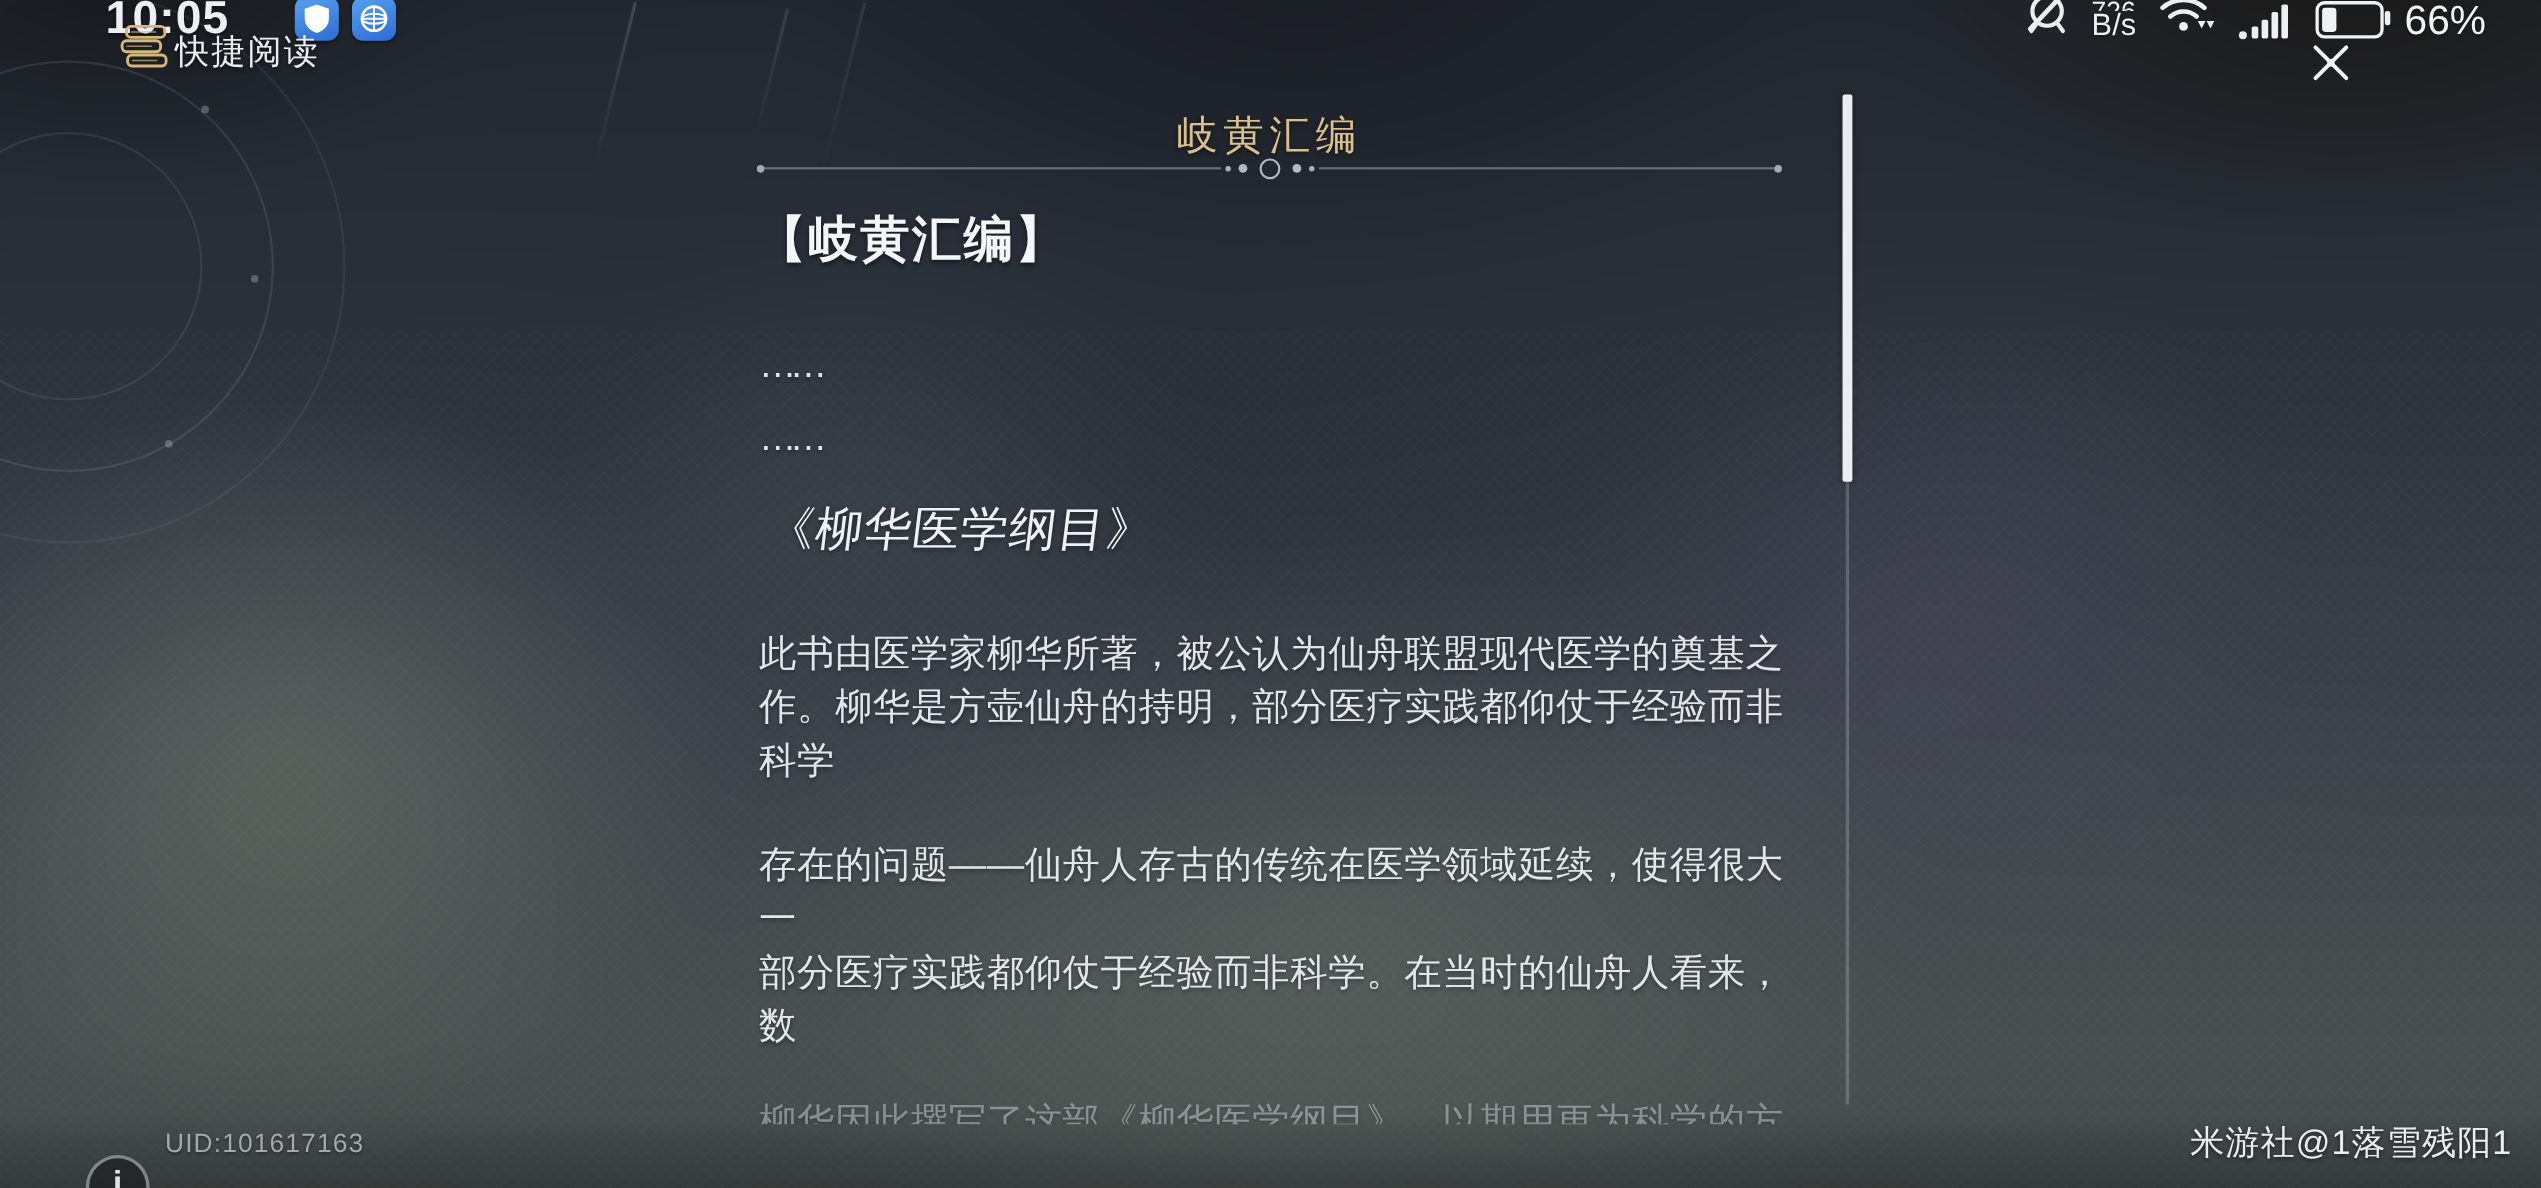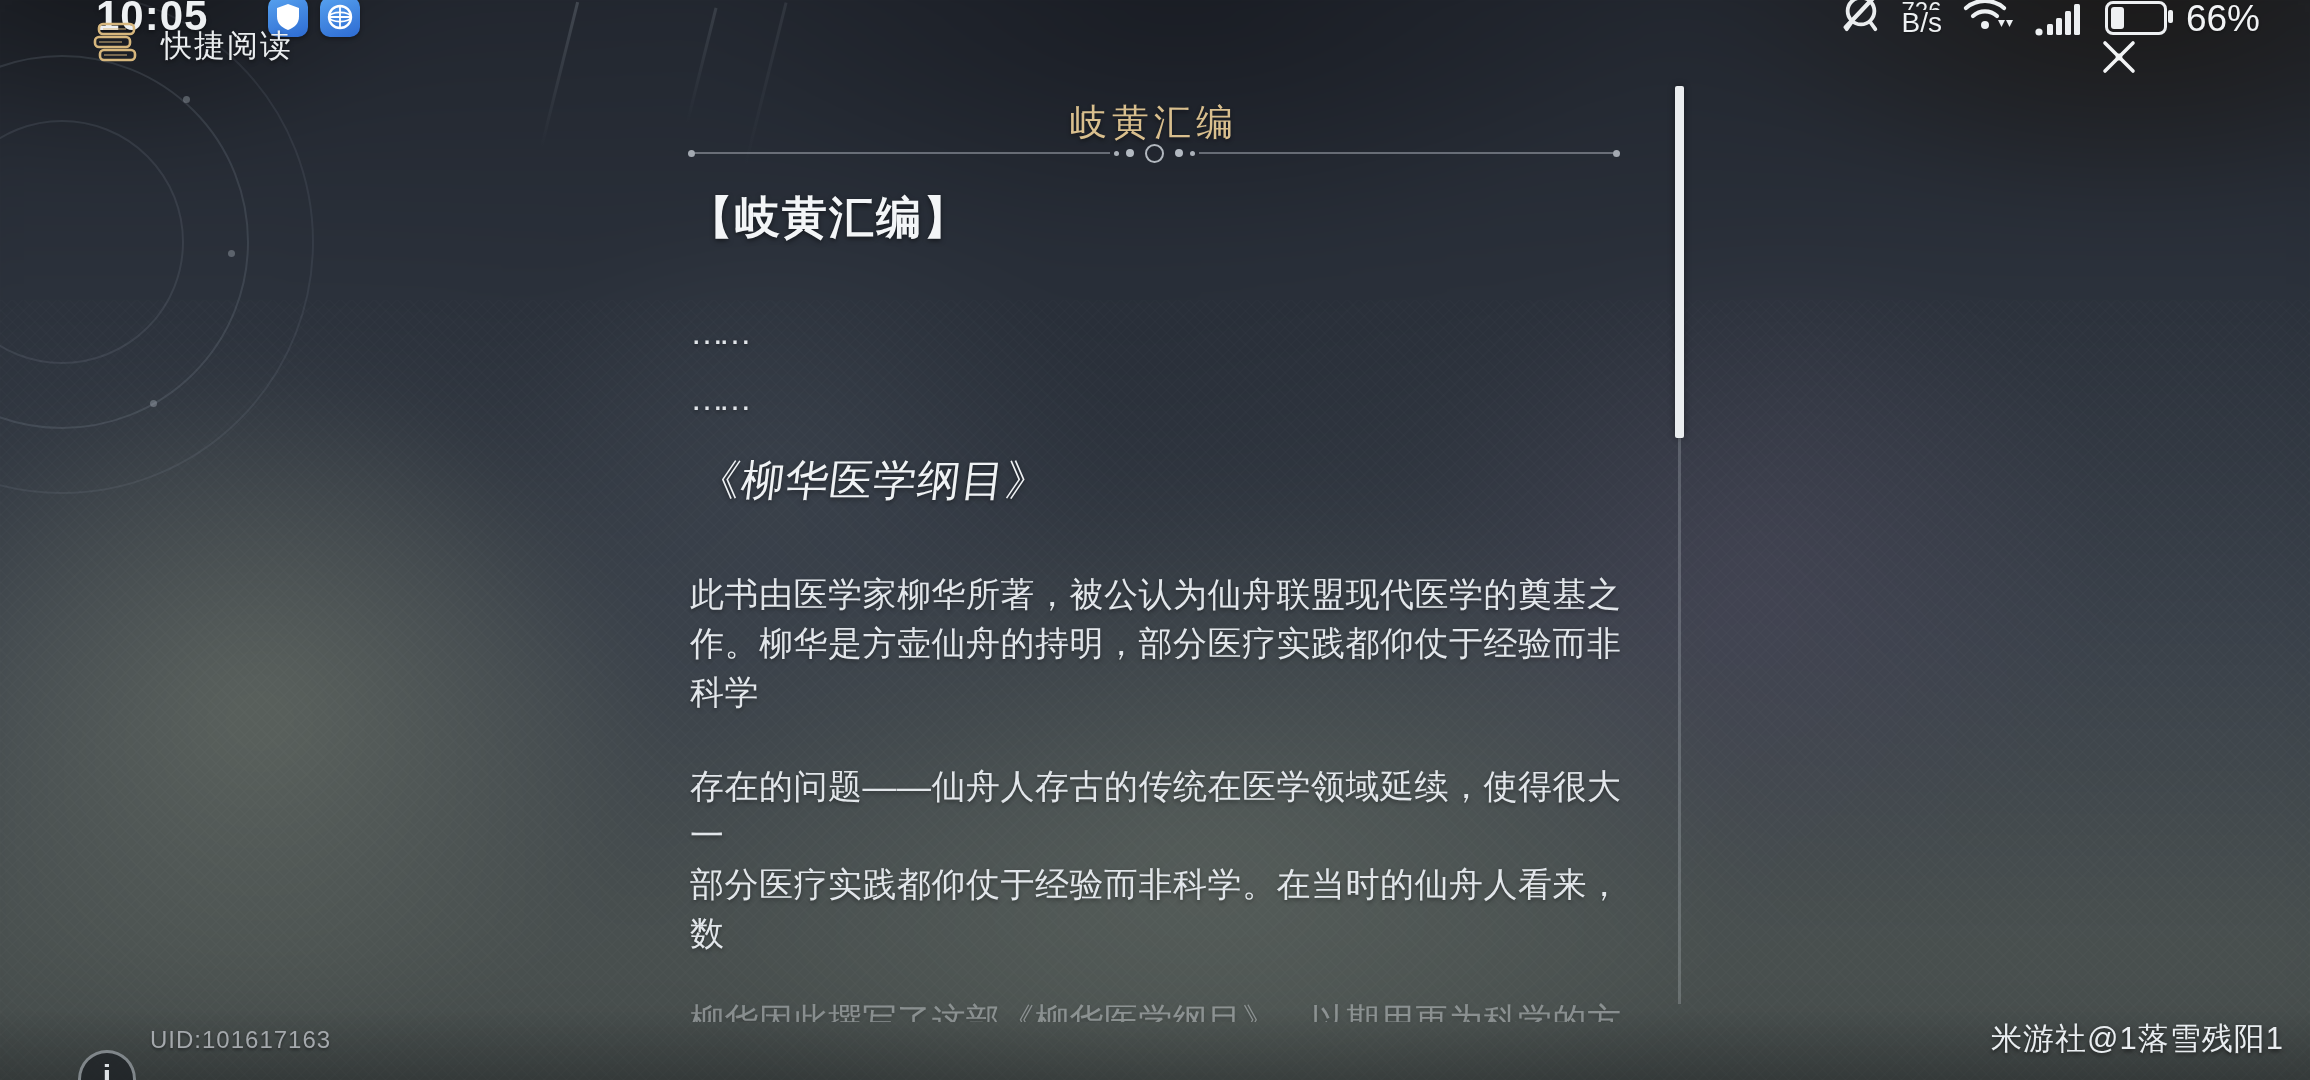--- a/index.html
+++ b/index.html
@@ -42,21 +42,21 @@
   .status-right{position:absolute;top:-10px;right:50px;height:48px;display:flex;align-items:flex-end;gap:19px;}
   .speed{display:flex;flex-direction:column;align-items:flex-start;overflow:hidden;height:44px;justify-content:flex-end;}
   .speed-val{font-size:24px;color:#eef1f3;margin-bottom:-2px;line-height:20px;height:9px;overflow:hidden;}
   .speed-unit{font-size:28px;color:#eef1f3;line-height:30px;text-shadow:0 1px 3px rgba(0,0,0,.4);}
   .signal-wrap{position:relative;overflow:hidden;height:46px;display:flex;align-items:flex-end;}
   .batt{position:relative;width:56px;height:28px;border:3px solid #eef0f2;border-radius:8px;margin-bottom:3px;}
   .batt-fill{position:absolute;left:3px;top:3px;bottom:3px;width:13px;background:#eef0f2;border-radius:3px;}
   .batt-nub{position:absolute;right:-9px;top:6px;width:5px;height:13px;background:#eef0f2;border-radius:2px;}
   .batt-pct{font-size:37px;color:#f1f3f5;line-height:38px;text-shadow:0 1px 3px rgba(0,0,0,.4);}
 
-  .quickread{position:absolute;left:92px;top:22px;display:flex;align-items:center;gap:21px;cursor:pointer;}
+  .quickread{position:absolute;left:108px;top:22px;display:flex;align-items:center;gap:3px;cursor:pointer;}
   .quickread-label{font-size:31px;color:#eaedef;letter-spacing:2px;text-shadow:0 2px 4px rgba(0,0,0,.55);}
 
   .close-btn{position:absolute;left:2092px;top:30px;width:54px;height:54px;background:none;border:none;padding:0;cursor:pointer;}
 
   
   .reader-title{position:absolute;left:688px;top:82px;width:932px;text-align:center;
     font-size:37px;color:#d9bf8e;letter-spacing:5px;text-shadow:0 2px 4px rgba(0,0,0,.45);margin-top:16px;}
   .divider{position:absolute;left:688px;top:145px;width:932px;height:16px;display:flex;align-items:center;}
   .d-line{flex:1;height:2px;background:rgba(200,206,214,.42);}
   .d-end{width:7px;height:7px;border-radius:50%;background:rgba(205,211,219,.75);}

